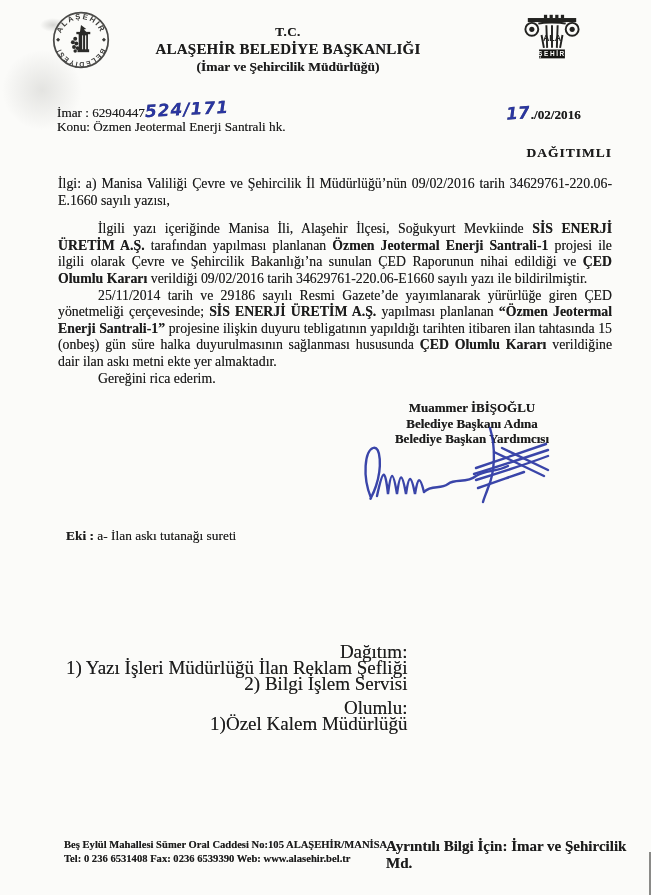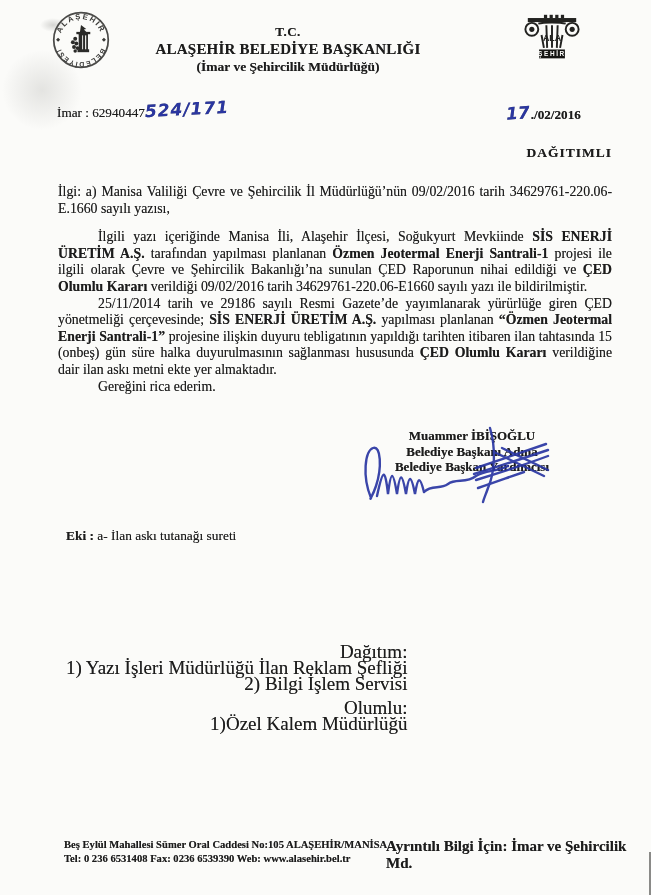--- a/index.html
+++ b/index.html
@@ -27,29 +27,29 @@
   .meta .row{height:15px;line-height:15px;white-space:nowrap;}
   .hand{color:#2a36a0;font-family:"DejaVu Sans",sans-serif;font-style:italic;font-weight:bold;}
   .sayi-hand{display:inline-block;font-size:17px;transform:rotate(-3deg) translateY(-2px);letter-spacing:1px;}
   .datebox{position:absolute;left:506px;top:103px;font-size:13.2px;font-weight:600;white-space:nowrap;}
   .date-hand{display:inline-block;font-size:17px;transform:rotate(-4deg);margin-right:1px;}
 
   .dagitimli{position:absolute;left:58px;top:145px;width:554px;text-align:right;
     font-weight:bold;font-size:13.5px;letter-spacing:1px;}
 
   
-  .bodytext{position:absolute;left:58px;top:184px;width:554px;font-size:13.8px;line-height:16.6px;text-align:justify;}
+  .bodytext{position:absolute;left:58px;top:176px;width:554px;font-size:13.8px;line-height:16.6px;text-align:justify;}
   .bodytext p{margin:0;}
   .bodytext .ilgi{margin-bottom:12px;}
   .bodytext .indent{text-indent:40px;}
   .b{font-weight:bold;}
 
   
   .sigblock{position:absolute;left:352px;top:400px;width:240px;text-align:center;
-    font-size:13px;font-weight:bold;line-height:15.5px;margin-top:28px;}
+    font-size:13px;font-weight:bold;line-height:15.5px;}
   .signature{position:absolute;left:360px;top:426px;width:192px;height:86px;}
 
   
   .eki{position:absolute;left:66px;top:528px;font-size:13.4px;}
 
   
   .dagitim{position:absolute;left:66px;top:644px;font-size:19px;line-height:16.2px;text-align:right;}
   .dagitim .gap{height:7px;}
 
   
@@ -125,20 +125,24 @@
     <text x="40" y="34" text-anchor="middle" font-family="Liberation Sans, sans-serif" font-size="11" font-weight="bold" fill="#222220">ALA</text>
     <rect x="24" y="44" width="32" height="11" fill="#151513"></rect>
     <text x="40" y="52.5" text-anchor="middle" font-family="Liberation Sans, sans-serif" font-size="8" font-weight="bold" fill="#fbfbf9" letter-spacing="2">ŞEHİR</text>
   </svg>
 
   <div class="meta ink">
     <div class="row">
       <span>İmar  :</span>
       <span>62940447</span><span class="hand sayi-hand">524/171</span>
     </div>
+    <div class="row">
+      <span>Konu:</span>
+      <span>Özmen Jeotermal Enerji Santrali hk.</span>
+    </div>
   </div>
 
   <div class="datebox ink">
     <span class="hand date-hand">17</span><span>./02/2016</span>
   </div>
 
   <div class="dagitimli ink">DAĞITIMLI</div>
 
   <div class="bodytext ink">
     <p class="ilgi">İlgi: a) Manisa Valiliği Çevre ve Şehircilik İl Müdürlüğü’nün 09/02/2016 tarih 34629761-220.06-E.1660 sayılı yazısı,</p>

